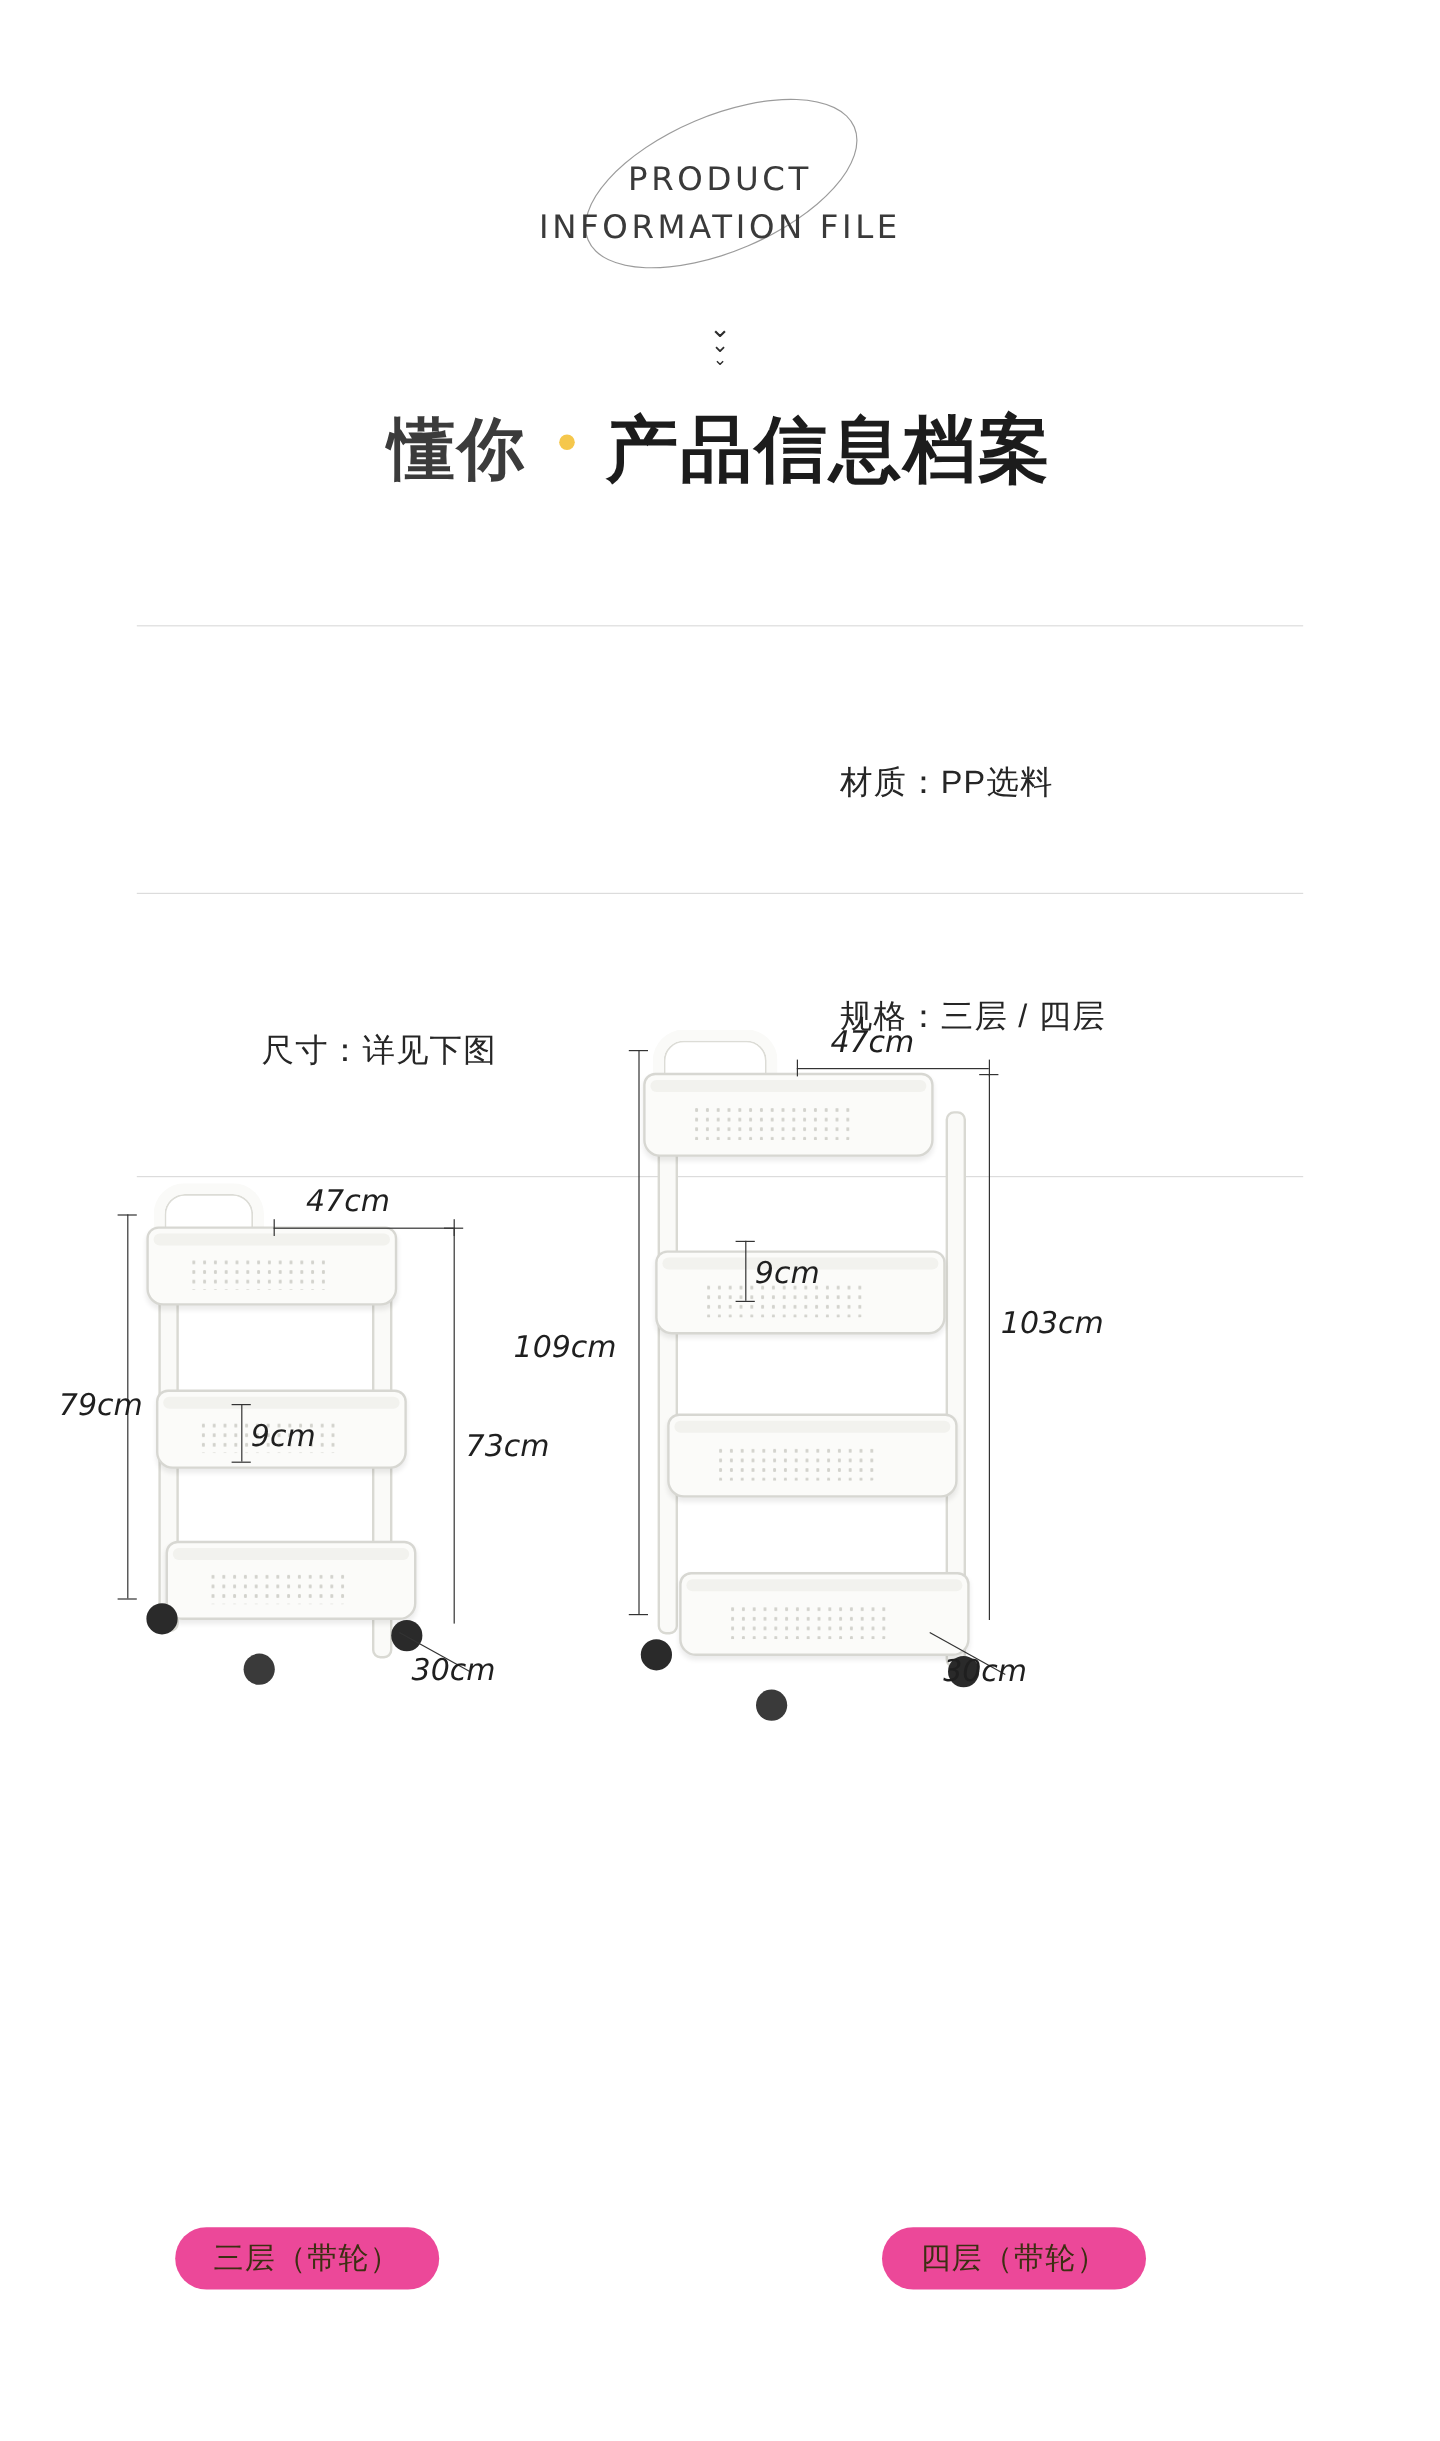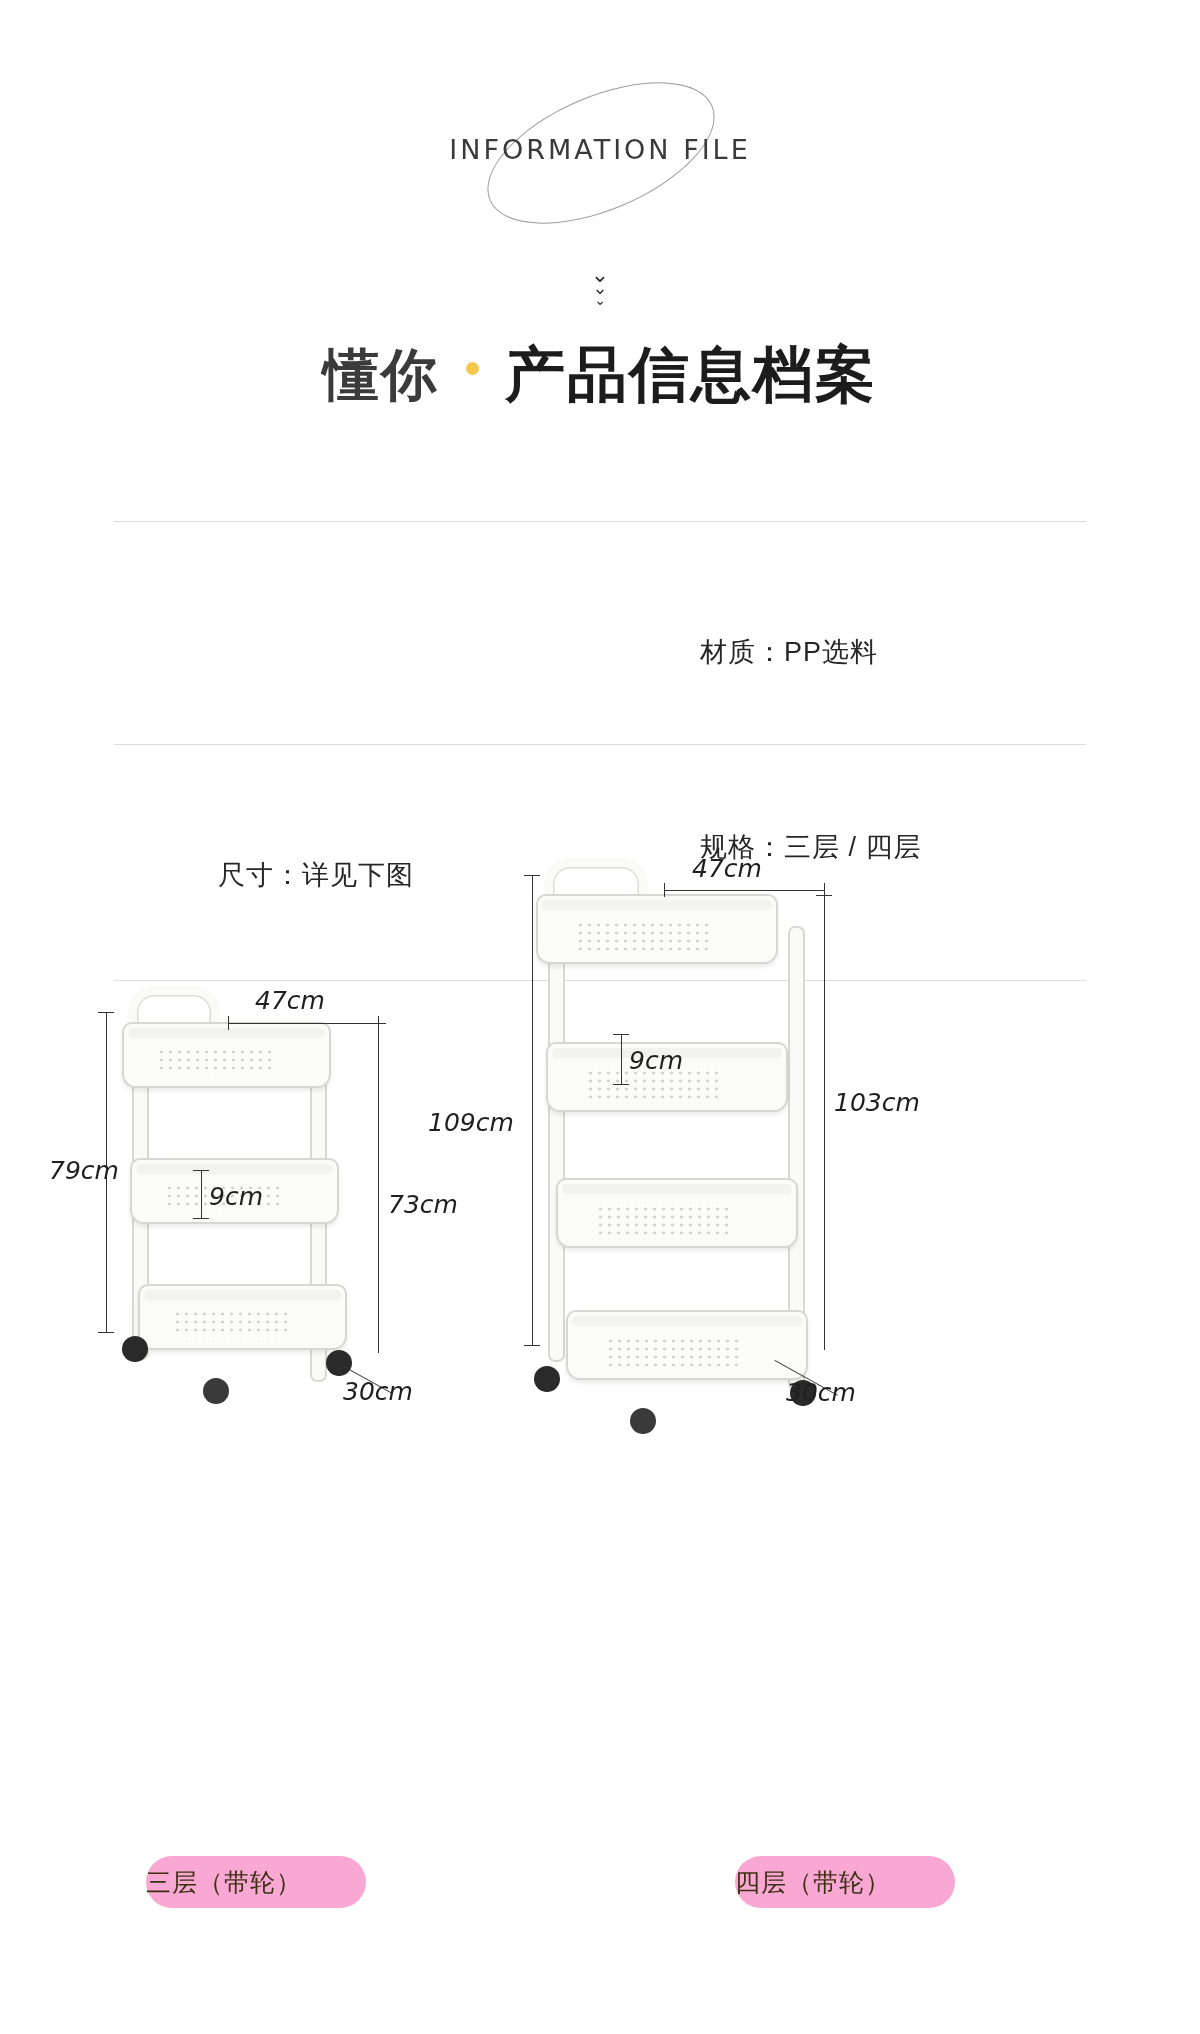--- a/index.html
+++ b/index.html
@@ -217,35 +217,37 @@
     background: #333;
     transform-origin: 0 0;
   }
 
   
   .pill {
     position: absolute;
     height: 52px;
     line-height: 52px;
     border-radius: 26px;
-    background: #f9a8d4;
+    background: #ec4899;
     color: #3c2f12;
     font-size: 25px;
+    text-align: center;
     letter-spacing: 1px;
   }
   .pill.p1 { top: 1856px; left: 146px; width: 220px; }
   .pill.p2 { top: 1856px; left: 735px; width: 220px; }
 </style>
 </head>
 <body>
 
 <div class="page">
 
   <div class="ellipse"></div>
   <div class="header-en">
+    <div class="line">PRODUCT</div>
     <div class="line">INFORMATION FILE</div>
   </div>
 
   <div class="arrows">
     <div class="a1">⌄</div>
     <div class="a2">⌄</div>
     <div class="a3">⌄</div>
   </div>
 
   <div class="title-row">

